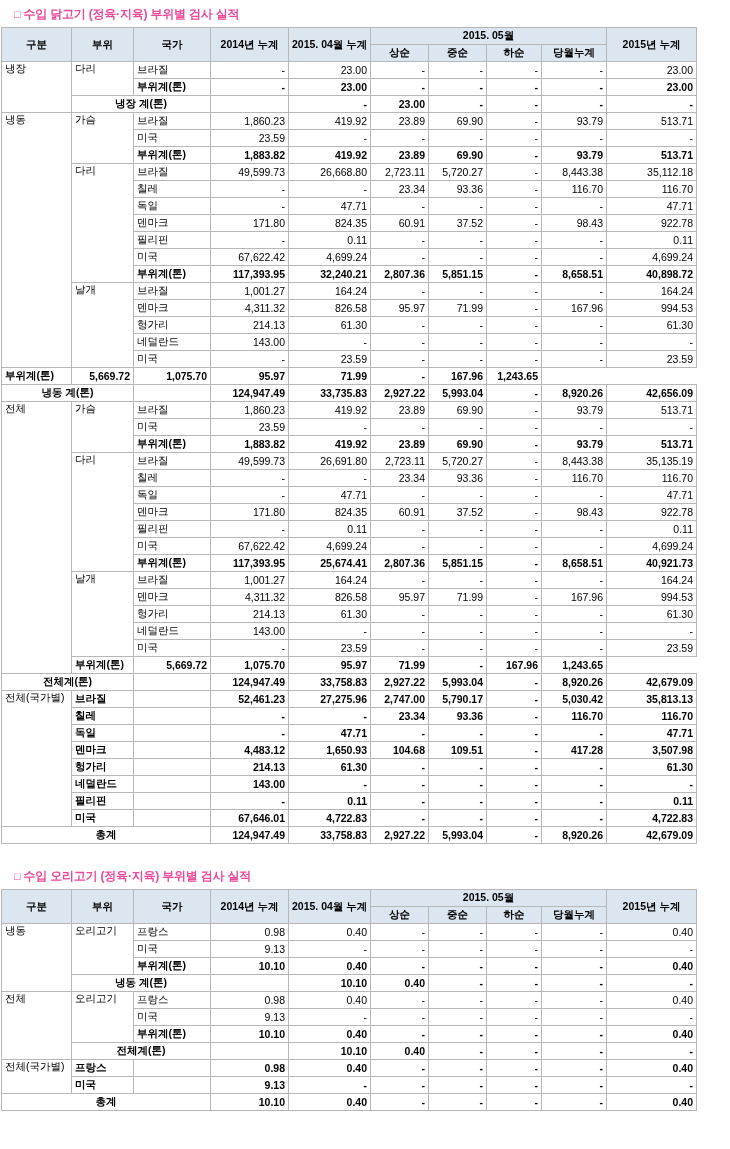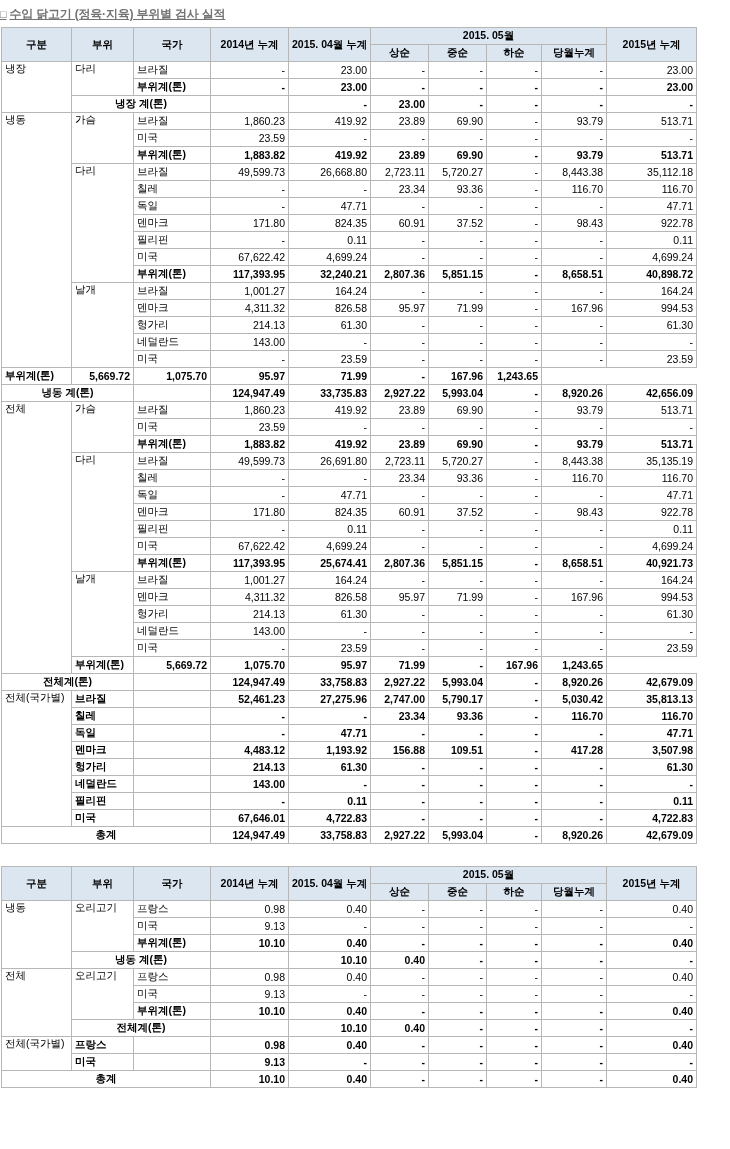--- a/index.html
+++ b/index.html
@@ -7,24 +7,23 @@
     margin: 0; padding: 0;
     width: 730px;
     background: #ffffff;
     font-family: "Liberation Sans", sans-serif;
   }
   body { padding: 4px 0 0 0; }
 
   .doc-title {
     font-size: 12px;
     font-weight: bold;
-    color: #737373;
-    padding: 2px 0 4px 0;
+    color: #ec4899;
+    padding: 2px 0 4px 14px;
     letter-spacing: -0.2px;
-    text-decoration: underline;
   }
   .doc-title .marker { font-weight: normal; margin-right: 3px; font-size: 11px; }
 
   table.grid {
     border-collapse: collapse;
     width: 586px;
     margin: 0 0 0 1px;
     table-layout: fixed;
   }
   table.grid td, table.grid th {
@@ -519,22 +518,22 @@
           <td class="num bold">-</td>
           <td class="num bold">-</td>
           <td class="num bold">-</td>
           <td class="num bold">-</td>
           <td class="num bold">47.71</td>
         </tr>
         <tr>
           <td class="lbl bold">덴마크</td>
           <td class="lbl"></td>
           <td class="num bold">4,483.12</td>
-          <td class="num bold">1,193.92</td>
-          <td class="num bold">156.88</td>
+          <td class="num bold">1,650.93</td>
+          <td class="num bold">104.68</td>
           <td class="num bold">109.51</td>
           <td class="num bold">-</td>
           <td class="num bold">417.28</td>
           <td class="num bold">3,507.98</td>
         </tr>
         <tr>
           <td class="lbl bold">헝가리</td>
           <td class="lbl"></td>
           <td class="num bold">214.13</td>
           <td class="num bold">61.30</td>
@@ -583,20 +582,21 @@
           <td class="num bold">33,758.83</td>
           <td class="num bold">2,927.22</td>
           <td class="num bold">5,993.04</td>
           <td class="num bold">-</td>
           <td class="num bold">8,920.26</td>
           <td class="num bold">42,679.09</td>
         </tr>
       </tbody>
     </table>
     <div class="spacer"></div>
+    <div class="doc-title"><span class="marker">□</span><span>수입 오리고기 (정육·지육) 부위별 검사 실적</span></div>
     <table class="grid">
       <colgroup>
         <col class="c0">
         <col class="c1">
         <col class="c2">
         <col class="c3">
         <col class="c4">
         <col class="c5">
         <col class="c6">
         <col class="c7">

